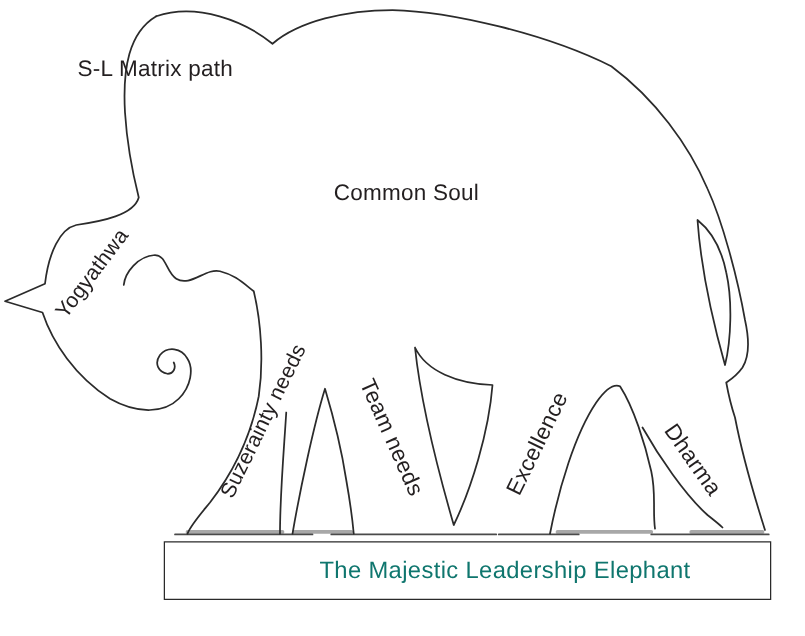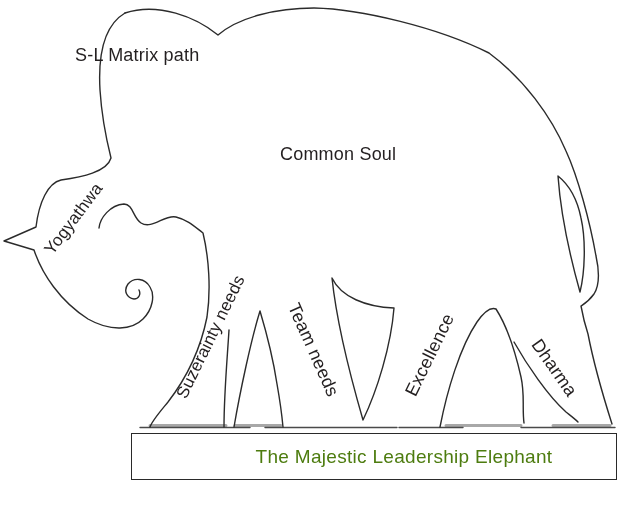--- a/index.html
+++ b/index.html
@@ -22,21 +22,20 @@
     top: 0;
   }
   .lbl {
     position: absolute;
     white-space: nowrap;
     color: #231f20;
     letter-spacing: 0.2px;
   }
   .lbl.static {
     transform: none;
-    margin-left: 13px;
   }
   .lbl.rot {
     transform: translate(-50%, -50%) rotate(var(--ang));
   }
   #lbl-matrix  { left: 62px;  top: 45px;  font-size: 18px; }
   #lbl-soul    { left: 267px; top: 144px; font-size: 18px; }
   #lbl-yogyathwa   { left: 74px;  top: 219px; font-size: 17px; --ang: -53deg; }
   #lbl-suzerainty  { left: 211px; top: 337px; font-size: 17px; --ang: -64deg; }
   #lbl-team        { left: 313px; top: 350px; font-size: 18px; --ang: 66deg;  }
   #lbl-excellence  { left: 430px; top: 355px; font-size: 18px; --ang: -64deg; }
@@ -48,21 +47,21 @@
     width: 486px;
     height: 47px;
     border: 1.5px solid #2a2a2a;
     box-sizing: border-box;
     display: flex;
     align-items: center;
     justify-content: center;
   }
   .caption-box span {
     font-size: 19px;
-    color: #4d7c0f;
+    color: #0f766e;
     letter-spacing: 0.3px;
     padding-left: 60px; 
   }
 </style>
 </head>
 <body>
 
 <div class="canvas">
 
   <svg width="644" height="509" viewBox="0 0 644 509" fill="none" stroke="#2b2b2b" stroke-width="1.4" stroke-linecap="round" stroke-linejoin="round">

